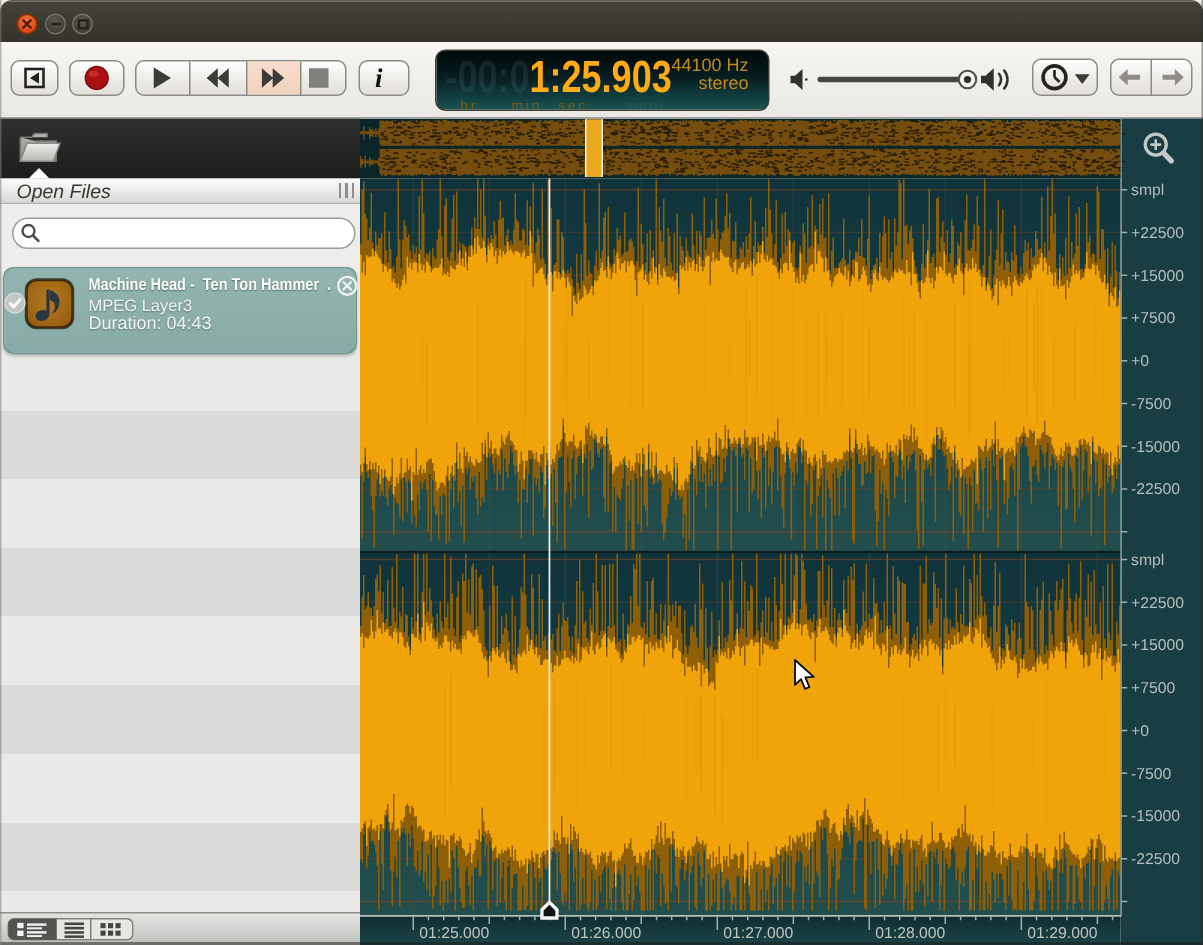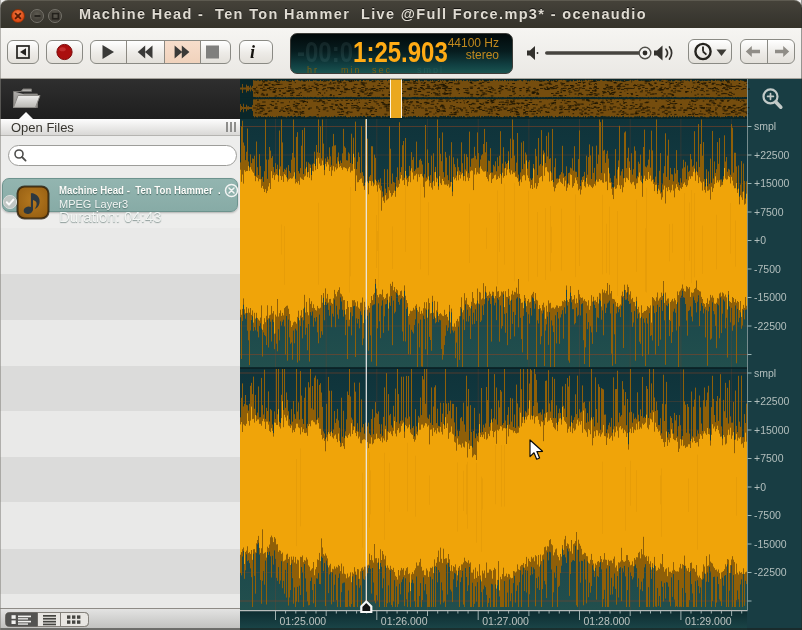--- a/index.html
+++ b/index.html
@@ -27,54 +27,53 @@
  border:1px solid #3c3c38;overflow:hidden;}
 #lcd-digits{position:absolute;left:6px;top:0.5px;font-size:30px;font-weight:bold;white-space:pre;
  transform:scaleX(0.80);transform-origin:0 0;letter-spacing:0px;}
 #lcd-digits .ghost{color:rgba(160,210,210,0.10);}
 #lcd-digits .lit{color:#ffab15;}
 .lcdlab{position:absolute;font-size:9px;font-weight:normal;color:#7d5e10;letter-spacing:2px;top:31px;}
 #lcd-hz{position:absolute;right:13px;top:4px;font-size:12px;color:#c28a1e;text-align:right;line-height:11.5px;}
 
 #side-dark{position:absolute;left:0;top:79px;width:240px;height:40px;background:linear-gradient(#2f2f2f,#1e1e1e);}
 #notch{position:absolute;left:19px;top:112px;width:0;height:0;border-left:7px solid transparent;border-right:7px solid transparent;border-bottom:7px solid #fbfbfb;}
-#openbar{position:absolute;left:0;top:119px;width:240px;height:17px;background:linear-gradient(#fdfdfd,#d9d8d6);border-bottom:1px solid #b5b4b1;}
+#openbar{position:absolute;left:0;top:119px;width:240px;height:17px;background:linear-gradient(#fdfdfd,#d9d8d6);border-bottom:1px solid #b5b4b1;font-style:italic;}
 #openbar span{position:absolute;left:11px;top:1px;font-size:13px;color:#37352f;}
 #grip{position:absolute;left:226px;top:3px;width:12px;height:10px;
  background:repeating-linear-gradient(90deg,#8e8e8c 0 1.5px,transparent 1.5px 4.2px);}
 #searchrow{position:absolute;left:0;top:136px;width:240px;height:92px;background:#ededec;}
 #search{position:absolute;left:8px;top:9px;width:229px;height:21px;border-radius:11px;background:#fff;border:1.5px solid #9d9d9a;}
 #stripes{position:absolute;left:0;top:228px;width:240px;height:381px;
  background:repeating-linear-gradient(#e9e9e8 0 46px,#dbdbda 46px 91.5px);}
-#item{position:absolute;left:2px;top:178px;width:236px;height:34px;border-radius:7px;
+#item{position:absolute;left:2px;top:178px;width:236px;height:58px;border-radius:7px;
  background:linear-gradient(#93b5b0,#87aba6);border:1px solid #6d938e;box-shadow:0 1px 2px rgba(0,0,0,0.25);}
 #item .t1{position:absolute;left:56px;top:5px;font-size:11.5px;font-weight:bold;color:#fdfdfa;white-space:pre;transform:scaleX(0.84);transform-origin:0 0;text-shadow:0 1px 1px rgba(40,70,66,0.7);}
 #item .t2{position:absolute;left:56px;top:18.5px;font-size:11px;color:#f2f5f3;text-shadow:0 1px 1px rgba(40,70,66,0.5);}
-#item .t3{position:absolute;left:56px;top:29px;font-size:15px;color:#f2f5f3;text-shadow:0 1px 1px rgba(40,70,66,0.5);}
+#item .t3{position:absolute;left:56px;top:29px;font-size:12px;color:#f2f5f3;text-shadow:0 1px 1px rgba(40,70,66,0.5);}
 #bottombar{position:absolute;left:0;top:608px;width:240px;height:22px;
  background:linear-gradient(#e3e3e2,#bebebc);border-top:1px solid #8e8b86;}
 
 #frame{position:absolute;left:0;top:0;width:802px;height:630px;pointer-events:none;
  box-shadow:inset 1px 0 0 rgba(130,128,122,0.55), inset -1px 0 0 rgba(40,40,36,0.45), inset 0 -2px 0 rgba(25,25,22,0.5);}
 #wave-wrap{position:absolute;left:240px;top:79px;width:562px;height:551px;}
 svg text{font-family:"Liberation Sans",sans-serif;}
 </style>
 </head>
 <body>
 <div id="win">
   <div id="titlebar">
     <div class="circ" id="c-close"></div>
     <div class="circ" id="c-min"></div>
     <div class="circ" id="c-max"></div>
     <svg class="abs" style="left:11px;top:8px" width="52" height="14" viewBox="0 0 52 14">
       <path d="M4.6 4.6l4.8 4.8M9.4 4.6l-4.8 4.8" stroke="#5b1d05" stroke-width="1.8" stroke-linecap="round"></path>
       <path d="M23.5 7h6" stroke="#23211c" stroke-width="1.8"></path>
       <rect x="41.6" y="4.6" width="5.8" height="5.2" fill="none" stroke="#23211c" stroke-width="1.6"></rect>
     </svg>
-    <div id="title-text">Machine Head -  Ten Ton Hammer  Live @Full Force.mp3* - ocenaudio</div>
   </div>
 
   <div id="toolbar">
     <div class="tbtn" style="left:7px;top:12px;width:32px;height:24px"></div>
     <svg class="abs" style="left:7px;top:12px" width="32" height="24" viewBox="0 0 32 24">
       <rect x="10" y="6" width="12" height="12" fill="none" stroke="#23211e" stroke-width="1.7"></rect>
       <path d="M19 8.2v7.6L13 12z" fill="#23211e"></path>
     </svg>
     <div class="tbtn" style="left:46px;top:12px;width:37px;height:24px"></div>
     <svg class="abs" style="left:46px;top:12px" width="37" height="24" viewBox="0 0 37 24">

